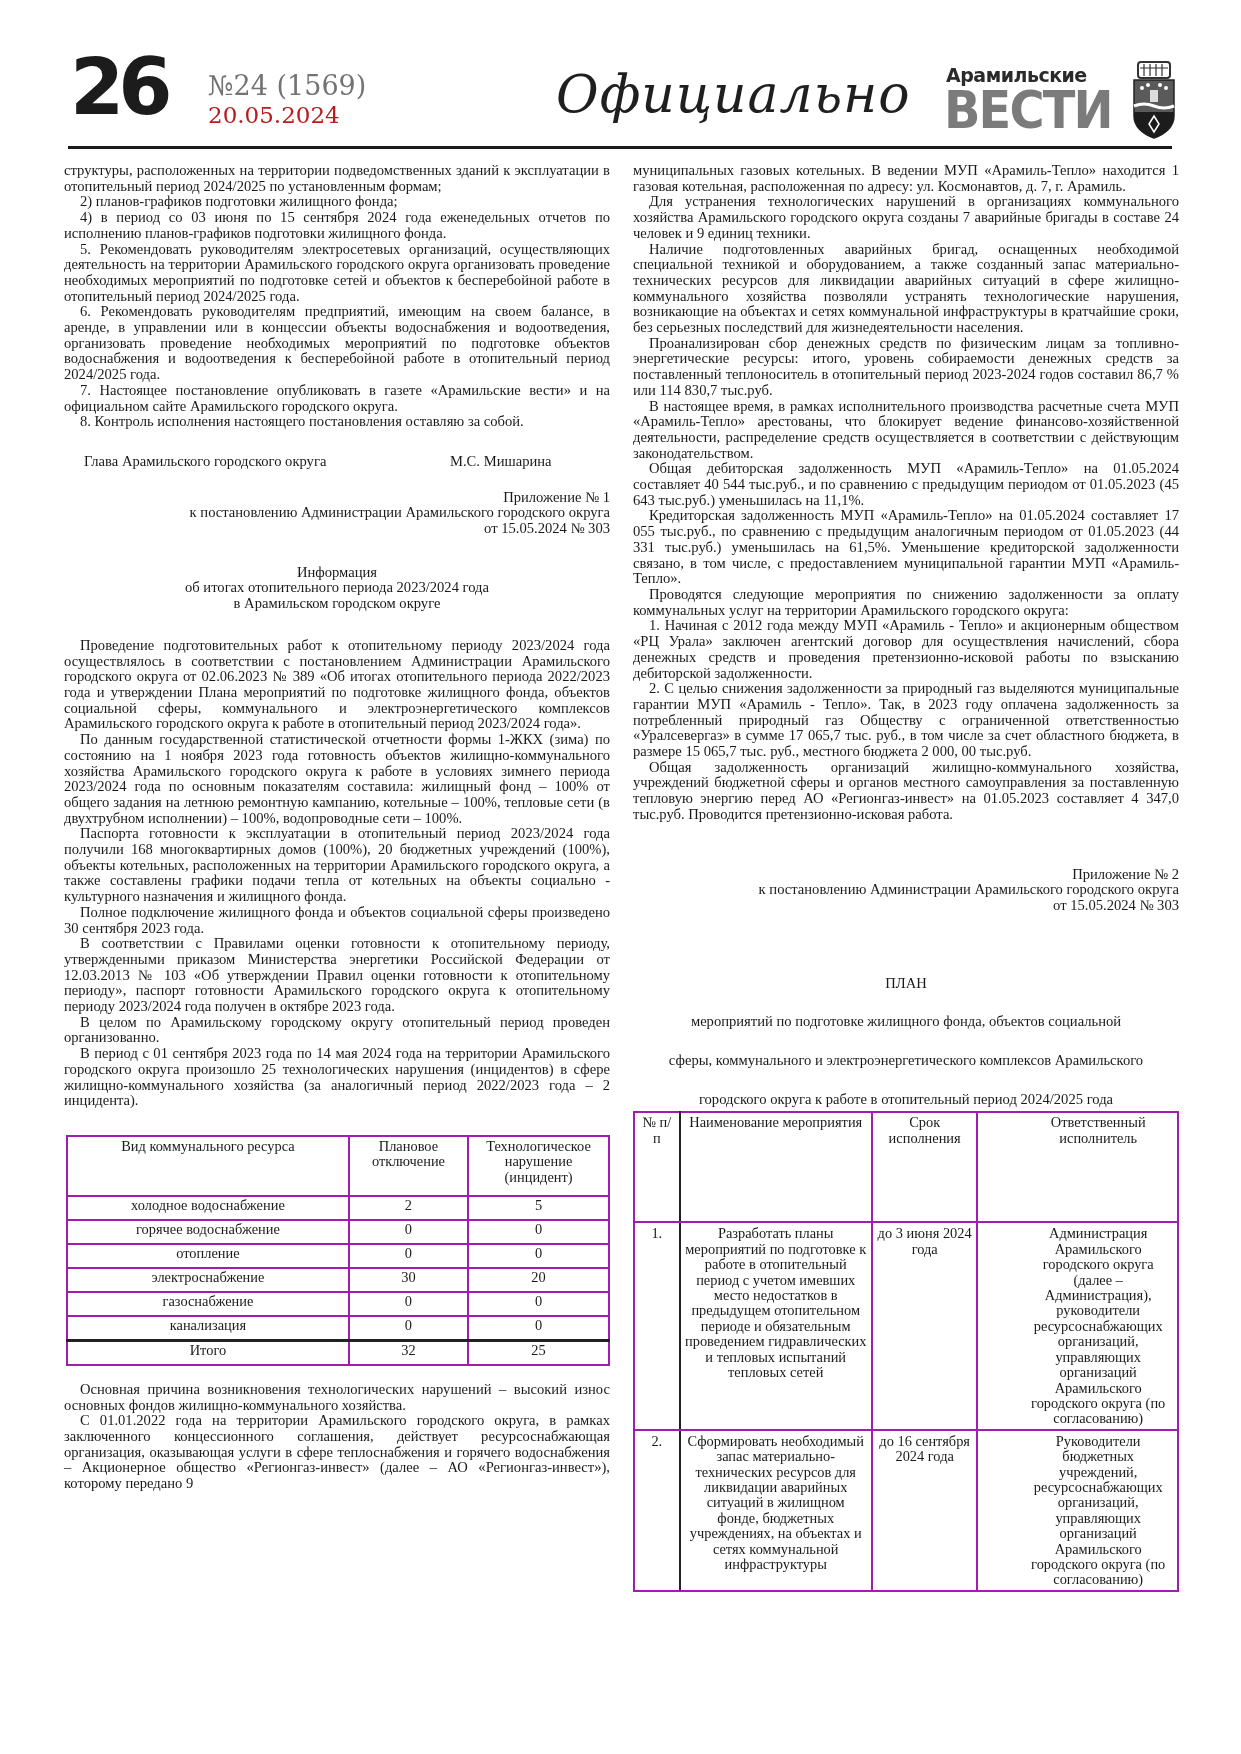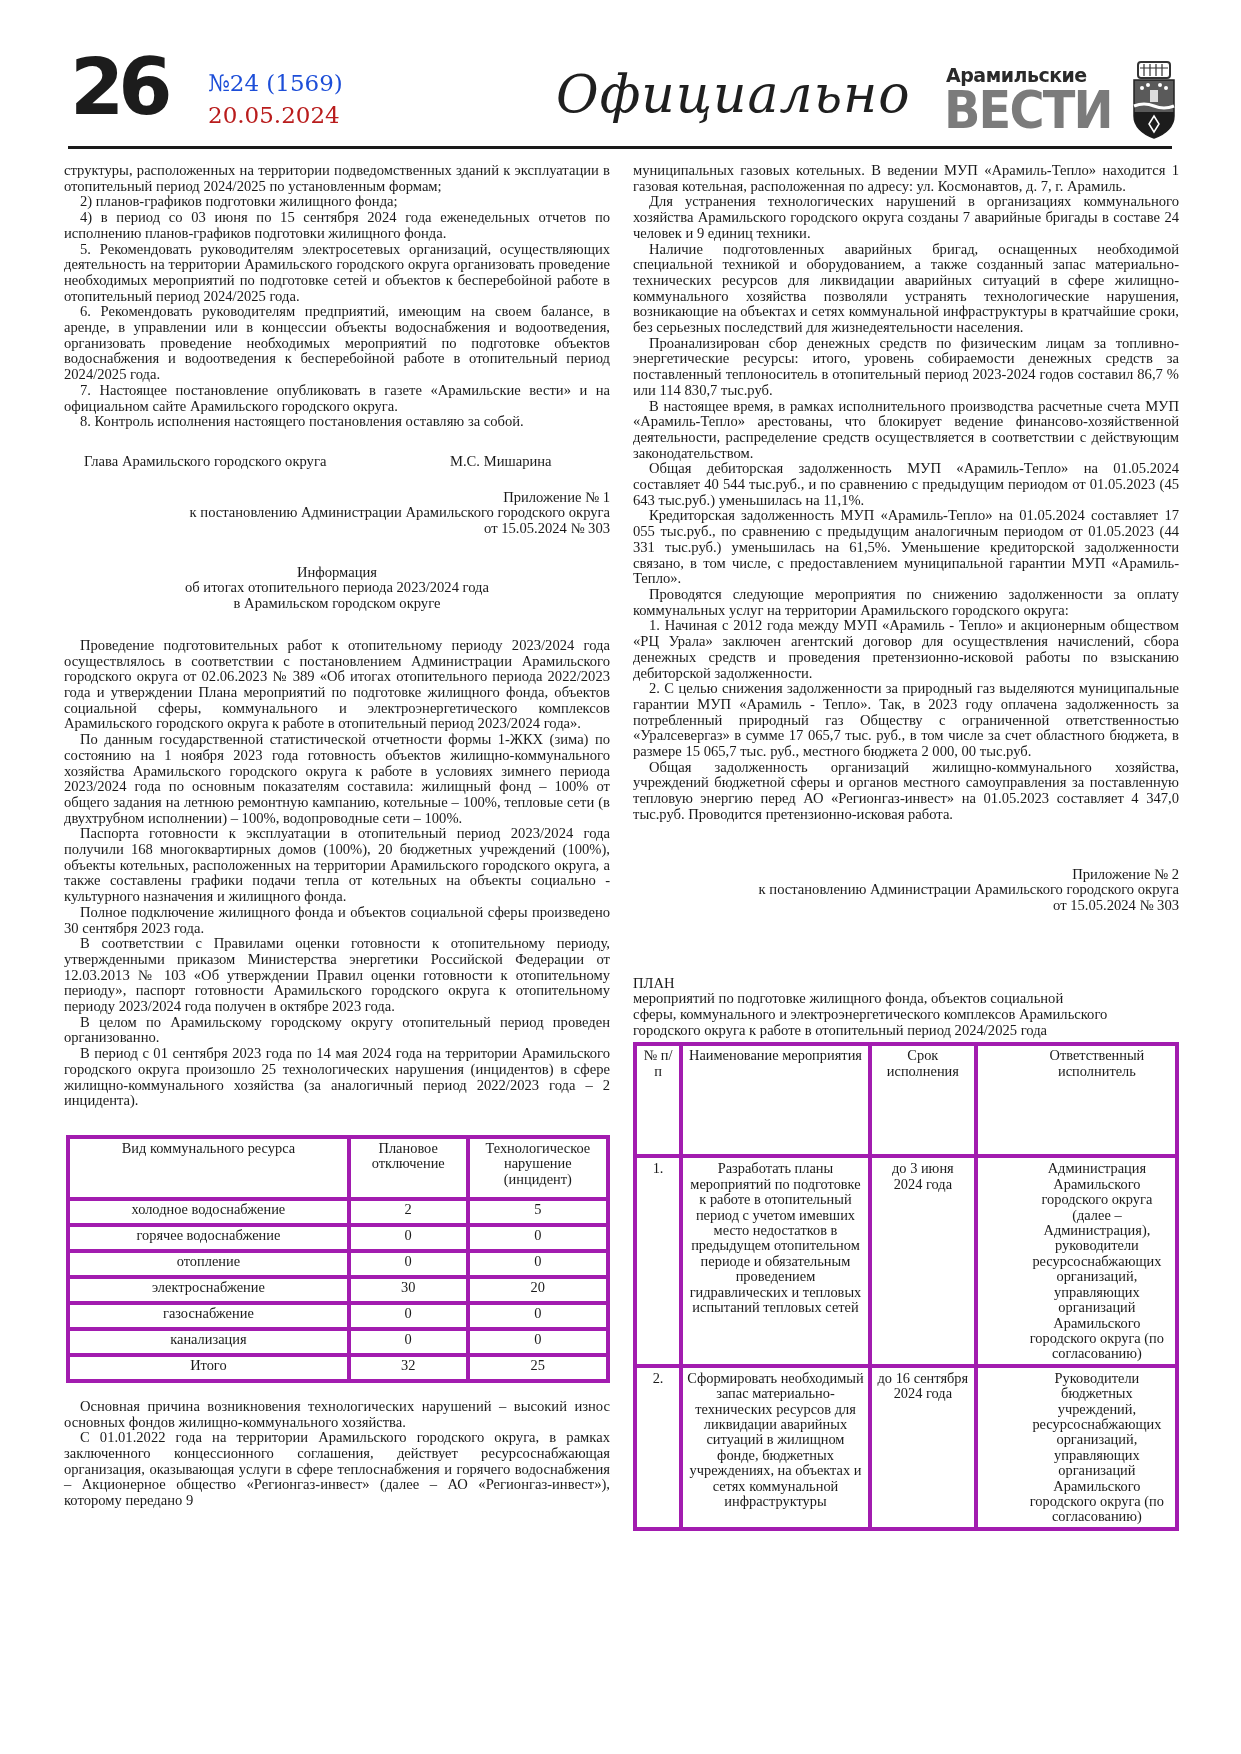--- a/index.html
+++ b/index.html
@@ -1,46 +1,46 @@
 <!DOCTYPE html>
 <html><head>
 <meta charset="utf-8">
 <style>
   html, body { margin: 0; padding: 0; background: #ffffff; }
   body { width: 1241px; height: 1754px; position: relative; overflow: hidden; color: #1a1a1a; font-family: "Liberation Serif", serif; }
   .header { position: absolute; left: 0; top: 0; width: 1241px; height: 150px; }
   .page-num { position: absolute; left: 70px; top: 48px; font-family: "DejaVu Sans", sans-serif; font-weight: bold; font-size: 78px; line-height: 1; letter-spacing: -6px; color: #1c1c1c; }
-  .issue { position: absolute; left: 208px; top: 72px; font-family: "DejaVu Serif", serif; font-size: 23px; line-height: 1; color: #1d4ed8; }
+  .issue { position: absolute; left: 208px; top: 72px; font-family: "DejaVu Serif", serif; font-size: 27px; line-height: 1; color: #737373; }
   .date { position: absolute; left: 208px; top: 104px; font-family: "DejaVu Serif", serif; font-size: 23px; line-height: 1; color: #b91c1c; }
   .section { position: absolute; left: 556px; top: 68px; font-family: "DejaVu Serif", serif; font-style: italic; font-size: 52px; line-height: 1; color: #1f1f1f; letter-spacing: 1px; }
   .brand-top { position: absolute; left: 946px; top: 64px; font-family: "DejaVu Sans", sans-serif; font-weight: bold; font-size: 19px; color: #2a2a2a; letter-spacing: -0.5px; }
   .brand-main { position: absolute; left: 944px; top: 84px; font-family: "DejaVu Sans", sans-serif; font-weight: bold; font-size: 52px; line-height: 1; color: #7b7b7b; letter-spacing: -2px; transform: scaleX(0.92); transform-origin: left; }
   .crest { position: absolute; left: 1128px; top: 60px; width: 52px; height: 80px; }
   .rule { position: absolute; left: 68px; top: 146px; width: 1104px; height: 3px; background: #1a1a1a; }
 
   .col { position: absolute; font-size: 14.6px; line-height: 15.7px; text-align: justify; }
   .col-left { left: 64px; top: 163px; width: 546px; }
   .col-right { left: 633px; top: 163px; width: 546px; }
   .col p { margin: 0; text-indent: 16px; }
   .col p.noind { text-indent: 0; }
   .sign { display: flex; margin-top: 24px; padding-left: 20px; }
   .sign .who { width: 366px; }
   .appendix { text-align: right; margin-top: 20px; }
   .appendix div { text-align: right; }
   .center-block { text-align: center; margin-top: 28px; margin-bottom: 26px; }
   .center-block div { text-align: center; }
 
   table { border-collapse: collapse; font-size: 14.4px; line-height: 15.4px; }
-  td, th { border: 4px solid #a21caf; text-align: center; vertical-align: top; font-weight: normal; padding: 2px 4px; }
+  td, th { border: 2px solid #a21caf; text-align: center; vertical-align: top; font-weight: normal; padding: 2px 4px; }
   .t1 { width: 544px; margin: 26px 0 16px 2px; border-radius: 18px; }
   .t1 th { height: 54px; }
   .t1 td { height: 19px; padding: 1px 4px 2px; }
   .t1 tr.total td { border-top: 3px solid #222; }
   .plan-title { margin-top: 62px; text-align: center; }
-  .plan-title div { text-align: left; }
+  .plan-title div { text-align: center; margin-top: 23px; }
   .t2 { width: 546px; margin-top: 4px; }
   .t2 th { height: 104px; }
   .t2 td { padding: 3px 4px 2px; }
   .t2 .c0 { width: 36px; border-right: 2px solid #222; }
   .t2 .c1 { width: 184px; }
   .t2 .c2 { width: 96px; }
   .t2 .c3 { width: 150px; padding-left: 45px; }
 </style>
 </head>
 <body>

